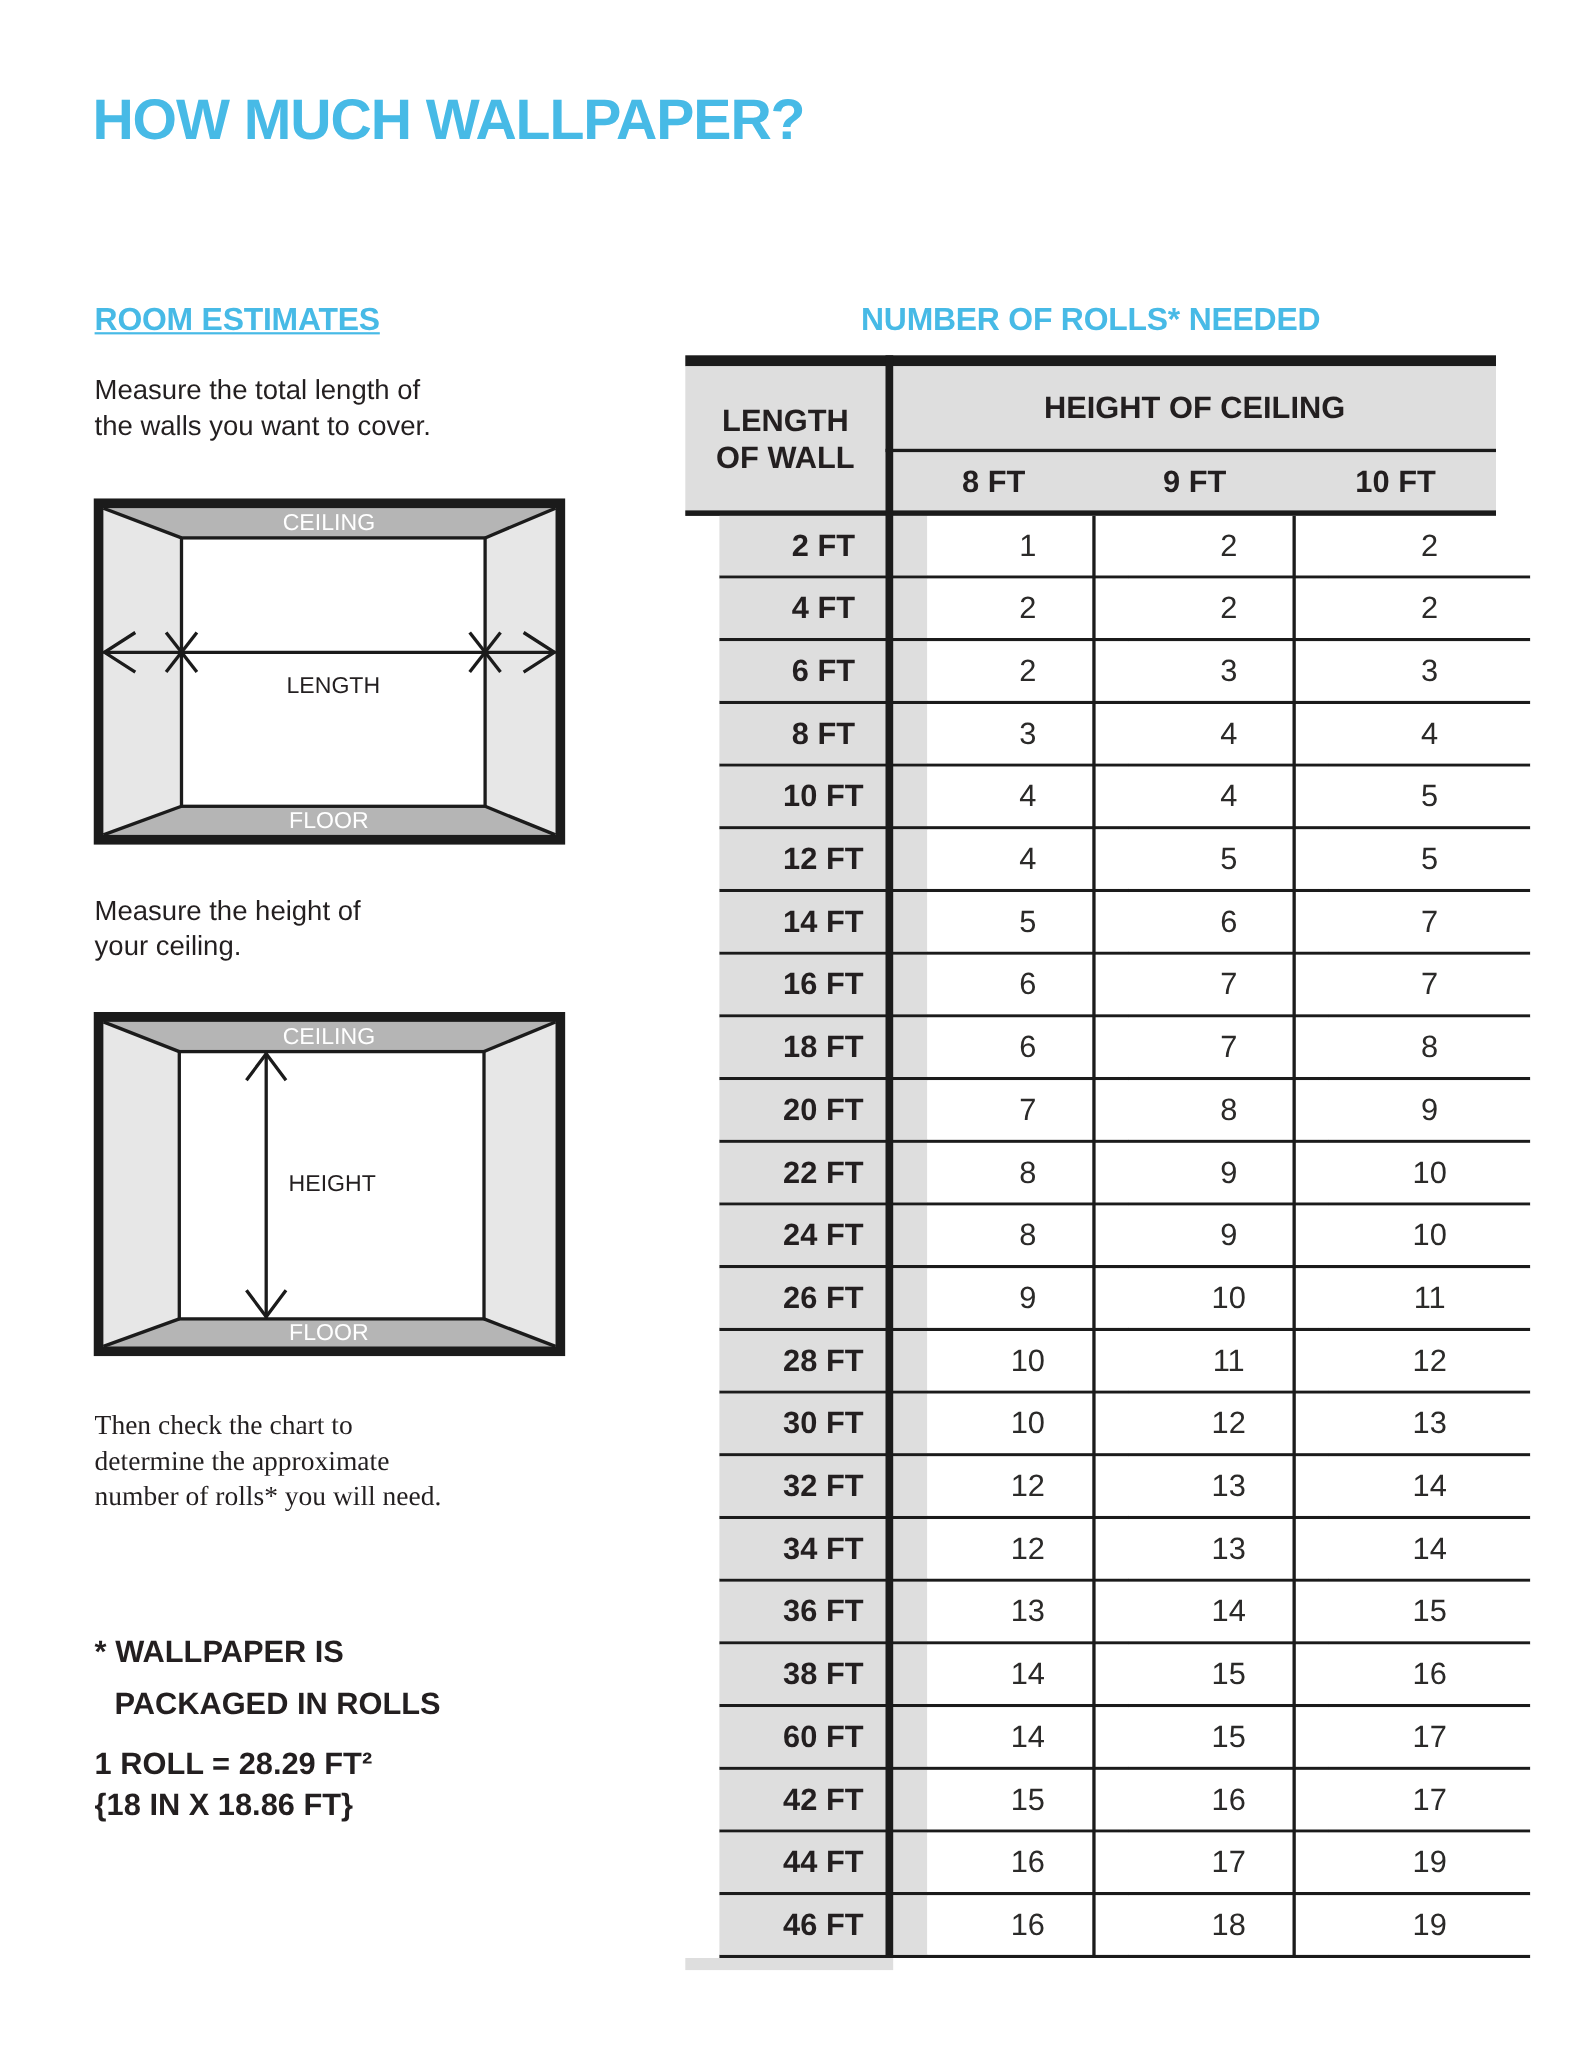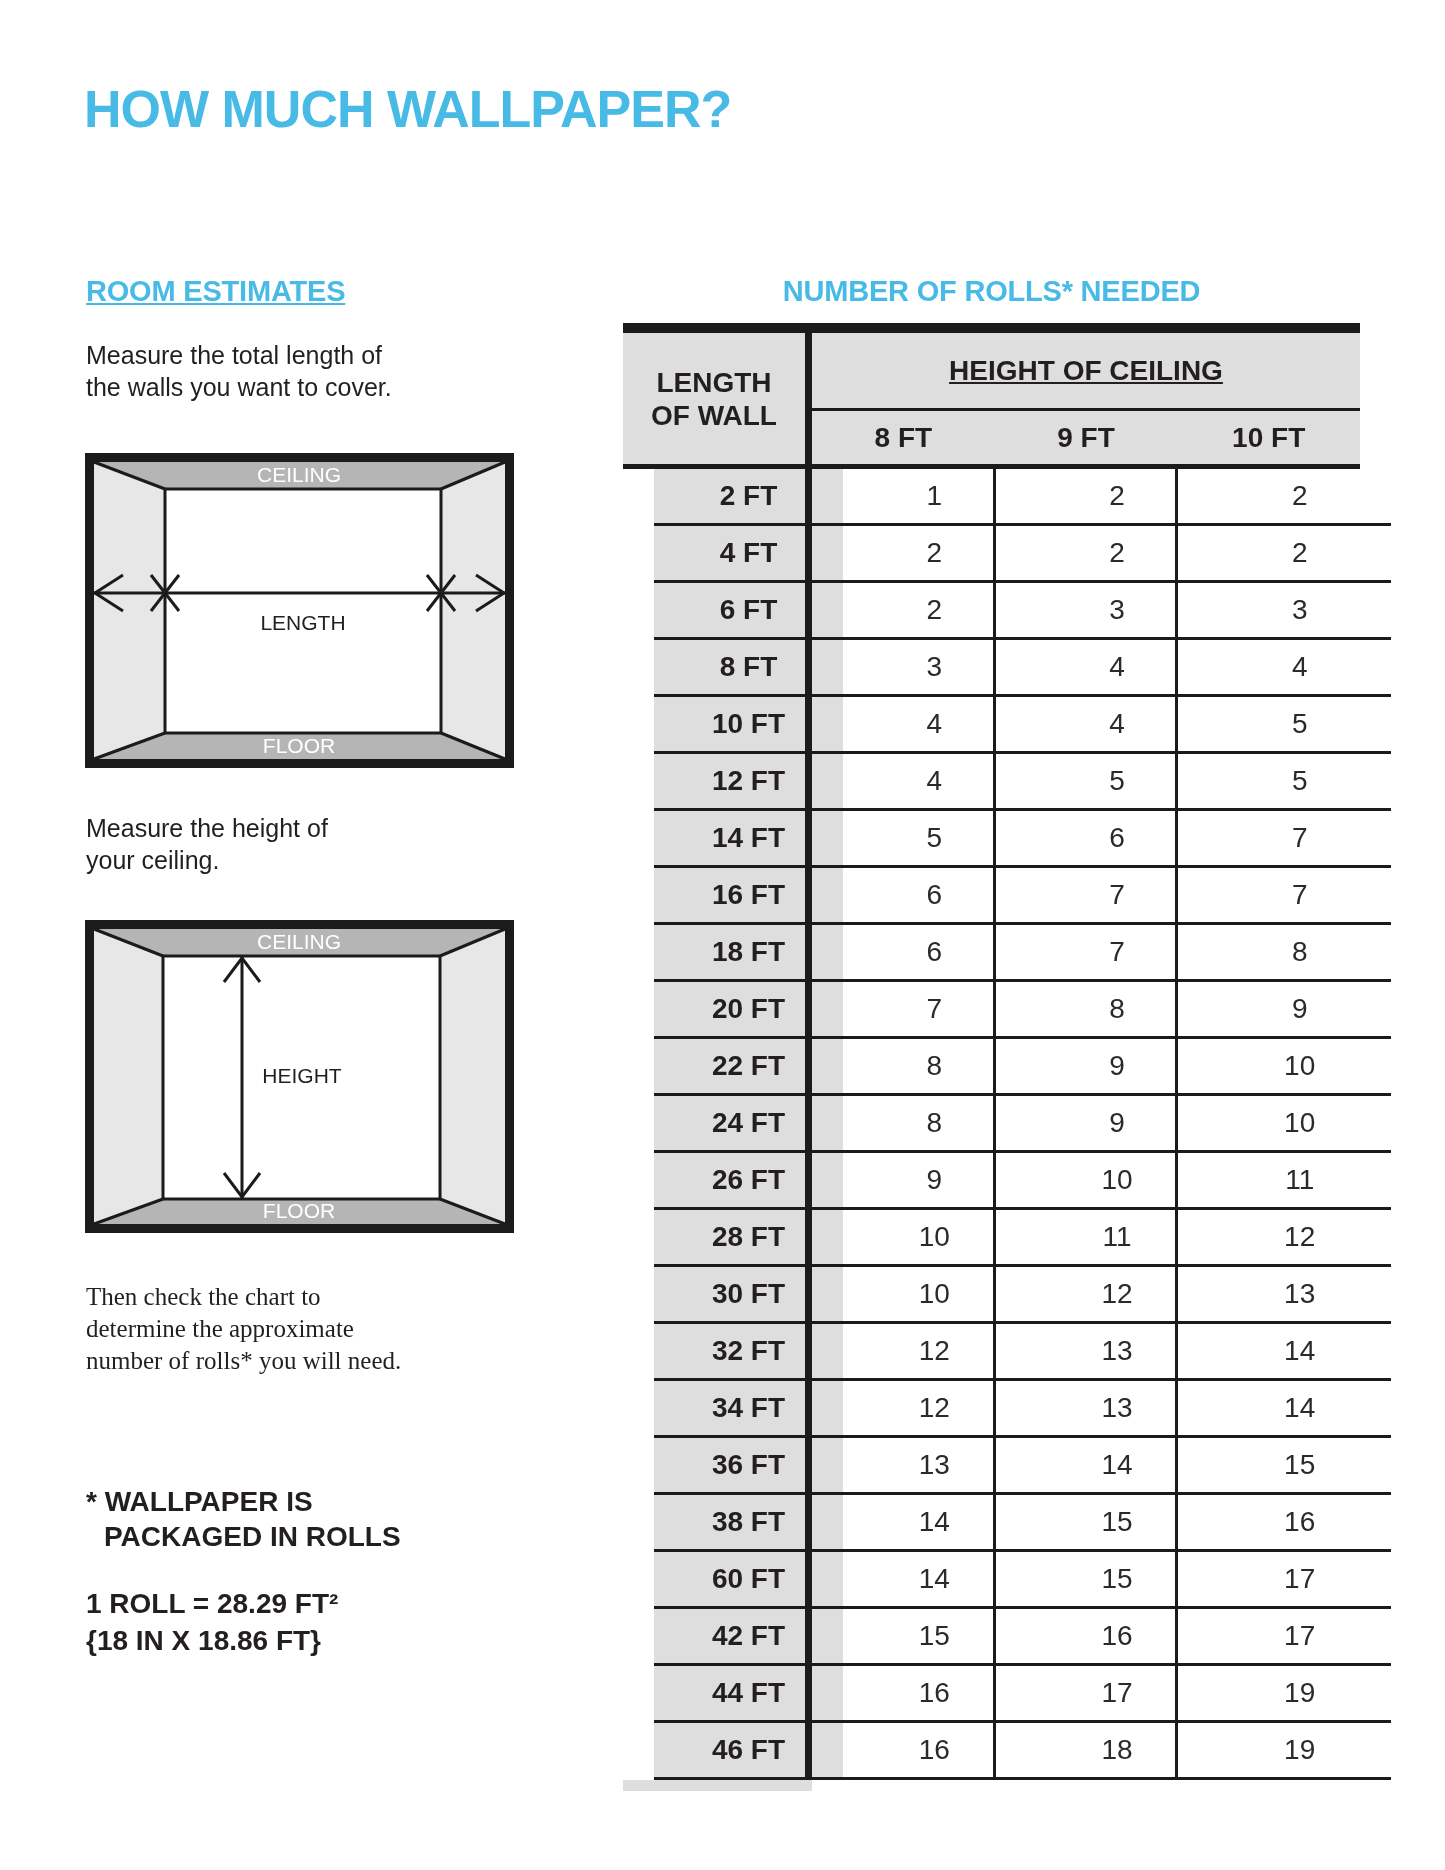--- a/index.html
+++ b/index.html
@@ -21,21 +21,21 @@
     font-size:29px;font-weight:700;color:var(--accent);
     letter-spacing:-0.2px;white-space:nowrap;
   }
   .para{
     font-size:25px;line-height:32px;color:var(--ink);
     white-space:pre-line;
   }
   .boldnote{
     font-size:28px;line-height:35px;font-weight:700;color:var(--ink);
   }
-  .boldnote .indent{padding-left:18px;}
+  .boldnote .indent{padding-left:18px;margin-top:12px;}
   .rollinfo{
     font-size:28px;line-height:37px;font-weight:700;color:var(--ink);
   }
 
   
   .rolls-table{
     left:623px;top:323px;width:737px;height:1457px;
   }
   .topbar{position:absolute;left:0;top:0;width:737px;height:10px;background:var(--line);}
   .thead{
@@ -43,21 +43,21 @@
     background:var(--cell-gray);
   }
   .thead .col1{
     position:absolute;left:0;top:0;width:182px;height:131px;
     display:flex;align-items:center;justify-content:center;text-align:center;
     font-size:28px;font-weight:700;white-space:pre-line;line-height:33px;
   }
   .thead .group{
     position:absolute;left:189px;top:0;width:548px;height:75px;
     display:flex;align-items:center;justify-content:center;
-    font-size:28px;font-weight:700;text-decoration:underline;
+    font-size:28px;font-weight:700;
   }
   .thead .group-underline{
     position:absolute;left:182px;top:75px;width:555px;height:3px;background:var(--line);
   }
   .thead .subrow{
     position:absolute;left:189px;top:78px;width:548px;height:53px;
     display:flex;
   }
   .thead .subrow .subcell{
     flex:1;display:flex;align-items:center;justify-content:center;

